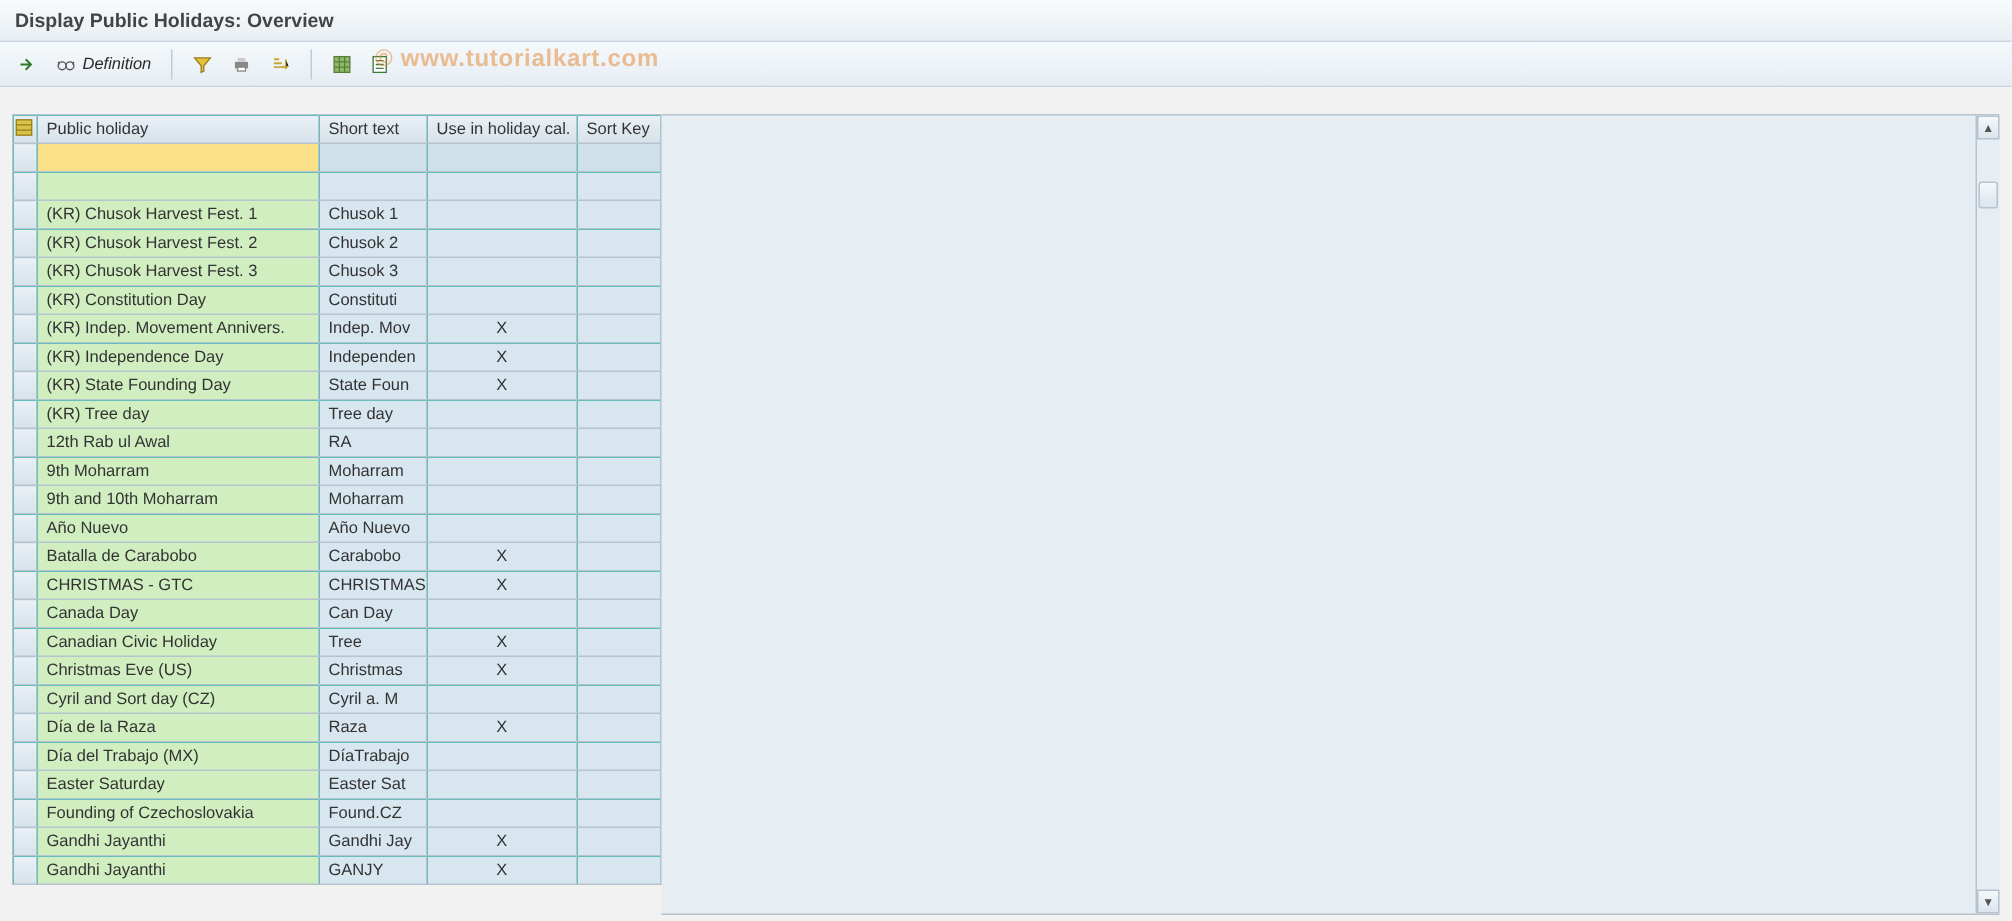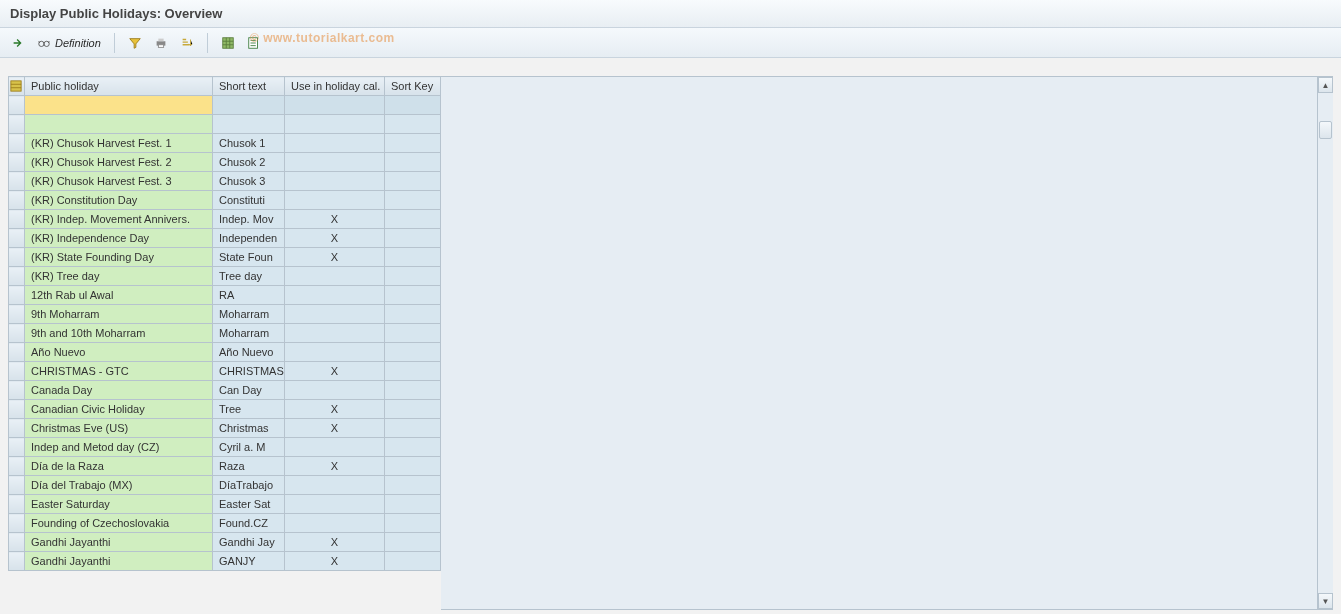--- a/index.html
+++ b/index.html
@@ -46,21 +46,21 @@
     width: 1px;
     height: 20px;
     background: #c0cdd8;
     margin: 0 6px;
   }
   .tb-label { margin-left: 4px; color: #2a2a2a; font-style: italic; }
   .watermark {
     position: absolute;
     left: 250px;
     top: 3px;
-    font-size: 12px;
+    font-size: 16px;
     font-weight: bold;
     color: rgba(230,140,60,0.55);
     pointer-events: none;
     letter-spacing: 0.5px;
   }
   .content-area {
     position: absolute;
     top: 58px;
     left: 0;
     right: 0;
@@ -320,20 +320,27 @@
             </tr>
             <tr>
               <td class="row-sel-col"></td>
               <td class="col-ph">Año Nuevo</td>
               <td class="col-st">Año Nuevo</td>
               <td class="col-uc"></td>
               <td class="col-sk"></td>
             </tr>
             <tr>
               <td class="row-sel-col"></td>
+              <td class="col-ph">Batalla de Carabobo</td>
+              <td class="col-st">Carabobo</td>
+              <td class="col-uc">X</td>
+              <td class="col-sk"></td>
+            </tr>
+            <tr>
+              <td class="row-sel-col"></td>
               <td class="col-ph">CHRISTMAS - GTC</td>
               <td class="col-st">CHRISTMAS</td>
               <td class="col-uc">X</td>
               <td class="col-sk"></td>
             </tr>
             <tr>
               <td class="row-sel-col"></td>
               <td class="col-ph">Canada Day</td>
               <td class="col-st">Can Day</td>
               <td class="col-uc"></td>
@@ -348,21 +355,21 @@
             </tr>
             <tr>
               <td class="row-sel-col"></td>
               <td class="col-ph">Christmas Eve (US)</td>
               <td class="col-st">Christmas</td>
               <td class="col-uc">X</td>
               <td class="col-sk"></td>
             </tr>
             <tr>
               <td class="row-sel-col"></td>
-              <td class="col-ph">Indep and Metod day (CZ)</td>
+              <td class="col-ph">Cyril and Sort day (CZ)</td>
               <td class="col-st">Cyril a. M</td>
               <td class="col-uc"></td>
               <td class="col-sk"></td>
             </tr>
             <tr>
               <td class="row-sel-col"></td>
               <td class="col-ph">Día de la Raza</td>
               <td class="col-st">Raza</td>
               <td class="col-uc">X</td>
               <td class="col-sk"></td>

